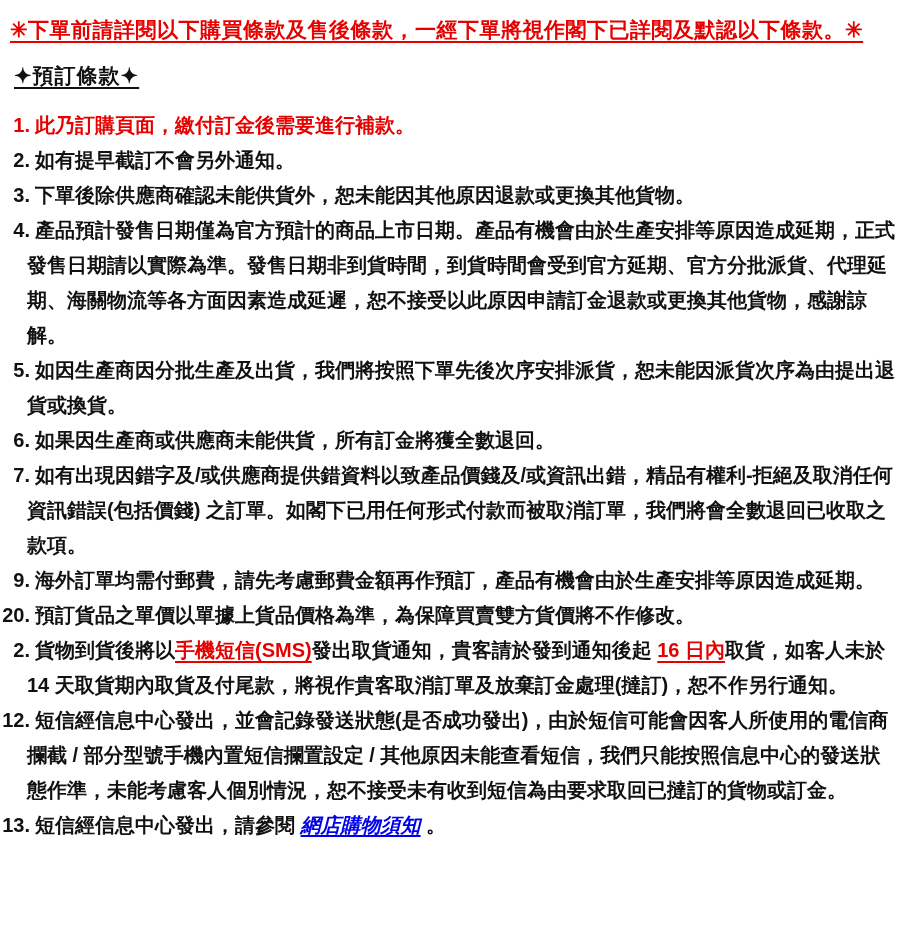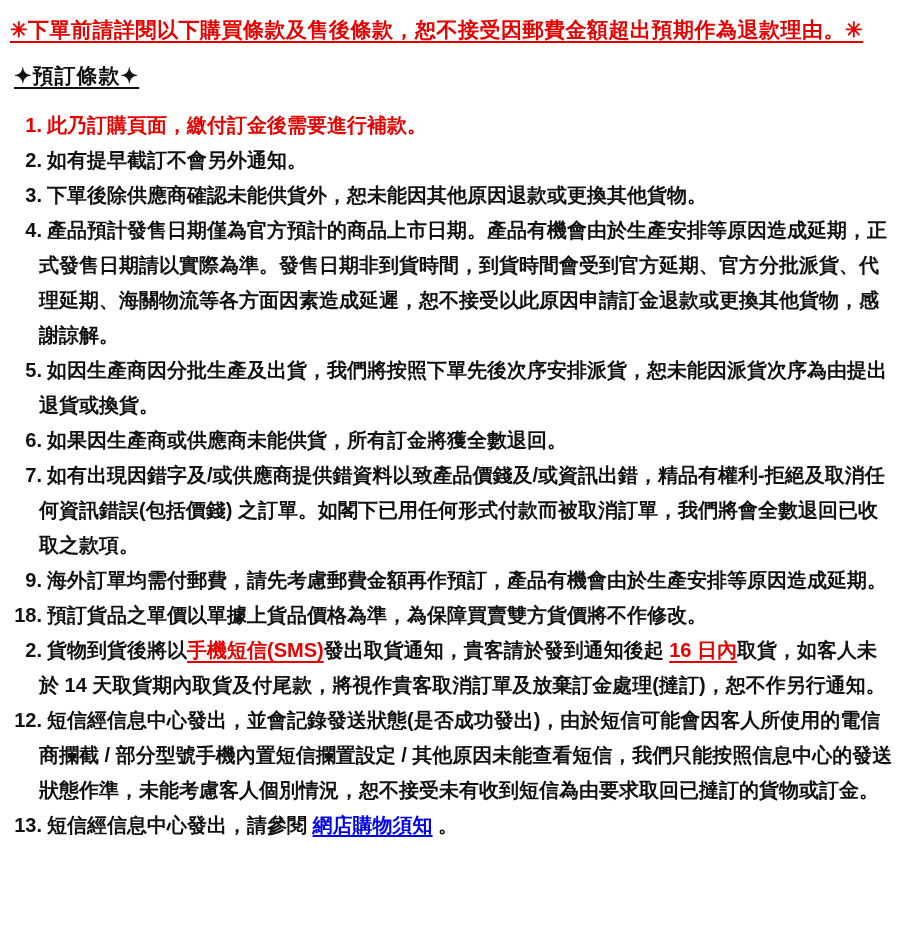--- a/index.html
+++ b/index.html
@@ -40,21 +40,20 @@
     text-underline-offset:4px;
     text-decoration-thickness:2px;
     letter-spacing:1px;
   }
   .terms{
     font-size:20px;
     line-height:35px;
   }
   .item{
     padding-left:17px;
-    margin-left:12px;
   }
   .item .num{
     display:inline-block;
     width:34px;
     margin-left:-26px;
     padding-right:5px;
     text-align:right;
     box-sizing:border-box;
   }
   .item-red{color:var(--red);}
@@ -63,37 +62,38 @@
     color:var(--red);
     text-decoration:underline;
     text-underline-offset:4px;
     text-decoration-thickness:2px;
   }
   a.seg-link{
     color:var(--link);
     text-decoration:underline;
     text-underline-offset:3px;
     cursor:pointer;
+    font-style:italic;
   }
 </style>
 </head>
 <body>
 
-<div class="notice">✳下單前請詳閱以下購買條款及售後條款，恕不接受因郵費金額超出預期作為退款理由。✳</div>
+<div class="notice">✳下單前請詳閱以下購買條款及售後條款，一經下單將視作閣下已詳閱及默認以下條款。✳</div>
 
 <div class="section-title-row">
   <span class="section-title">✦預訂條款✦</span>
 </div>
 
 <div class="terms">
     <div class="item item-red"><span class="num">1.</span><span class="seg">此乃訂購頁面，繳付訂金後需要進行補款。</span></div>
     <div class="item"><span class="num">2.</span><span class="seg">如有提早截訂不會另外通知。</span></div>
     <div class="item"><span class="num">3.</span><span class="seg">下單後除供應商確認未能供貨外，恕未能因其他原因退款或更換其他貨物。</span></div>
     <div class="item"><span class="num">4.</span><span class="seg">產品預計發售日期僅為官方預計的商品上市日期。產品有機會由於生產安排等原因造成延期，正式發售日期請以實際為準。發售日期非到貨時間，到貨時間會受到官方延期、官方分批派貨、代理延期、海關物流等各方面因素造成延遲，恕不接受以此原因申請訂金退款或更換其他貨物，感謝諒解。</span></div>
     <div class="item"><span class="num">5.</span><span class="seg">如因生產商因分批生產及出貨，我們將按照下單先後次序安排派貨，恕未能因派貨次序為由提出退貨或換貨。</span></div>
     <div class="item"><span class="num">6.</span><span class="seg">如果因生產商或供應商未能供貨，所有訂金將獲全數退回。</span></div>
     <div class="item"><span class="num">7.</span><span class="seg">如有出現因錯字及/或供應商提供錯資料以致產品價錢及/或資訊出錯，精品有權利-拒絕及取消任何資訊錯誤(包括價錢) 之訂單。如閣下已用任何形式付款而被取消訂單，我們將會全數退回已收取之款項。</span></div>
     <div class="item"><span class="num">9.</span><span class="seg">海外訂單均需付郵費，請先考慮郵費金額再作預訂，產品有機會由於生產安排等原因造成延期。</span></div>
-    <div class="item"><span class="num">18.</span><span class="seg">預訂貨品之單價以單據上貨品價格為準，為保障買賣雙方貨價將不作修改。</span></div>
+    <div class="item"><span class="num">20.</span><span class="seg">預訂貨品之單價以單據上貨品價格為準，為保障買賣雙方貨價將不作修改。</span></div>
     <div class="item"><span class="num">2.</span><span class="seg">貨物到貨後將以</span><span class="seg seg-red-underline">手機短信(SMS)</span><span class="seg">發出取貨通知，貴客請於發到通知後起 </span><span class="seg seg-red-underline">16 日內</span><span class="seg">取貨，如客人未於 14 天取貨期內取貨及付尾款，將視作貴客取消訂單及放棄訂金處理(撻訂)，恕不作另行通知。</span></div>
     <div class="item"><span class="num">12.</span><span class="seg">短信經信息中心發出，並會記錄發送狀態(是否成功發出)，由於短信可能會因客人所使用的電信商攔截 / 部分型號手機內置短信攔置設定 / 其他原因未能查看短信，我們只能按照信息中心的發送狀態作準，未能考慮客人個別情況，恕不接受未有收到短信為由要求取回已撻訂的貨物或訂金。</span></div>
     <div class="item"><span class="num">13.</span><span class="seg">短信經信息中心發出，請參閱 </span><a class="seg seg-link">網店購物須知</a><span class="seg"> 。</span></div>
   </div>
 
 </body></html>

